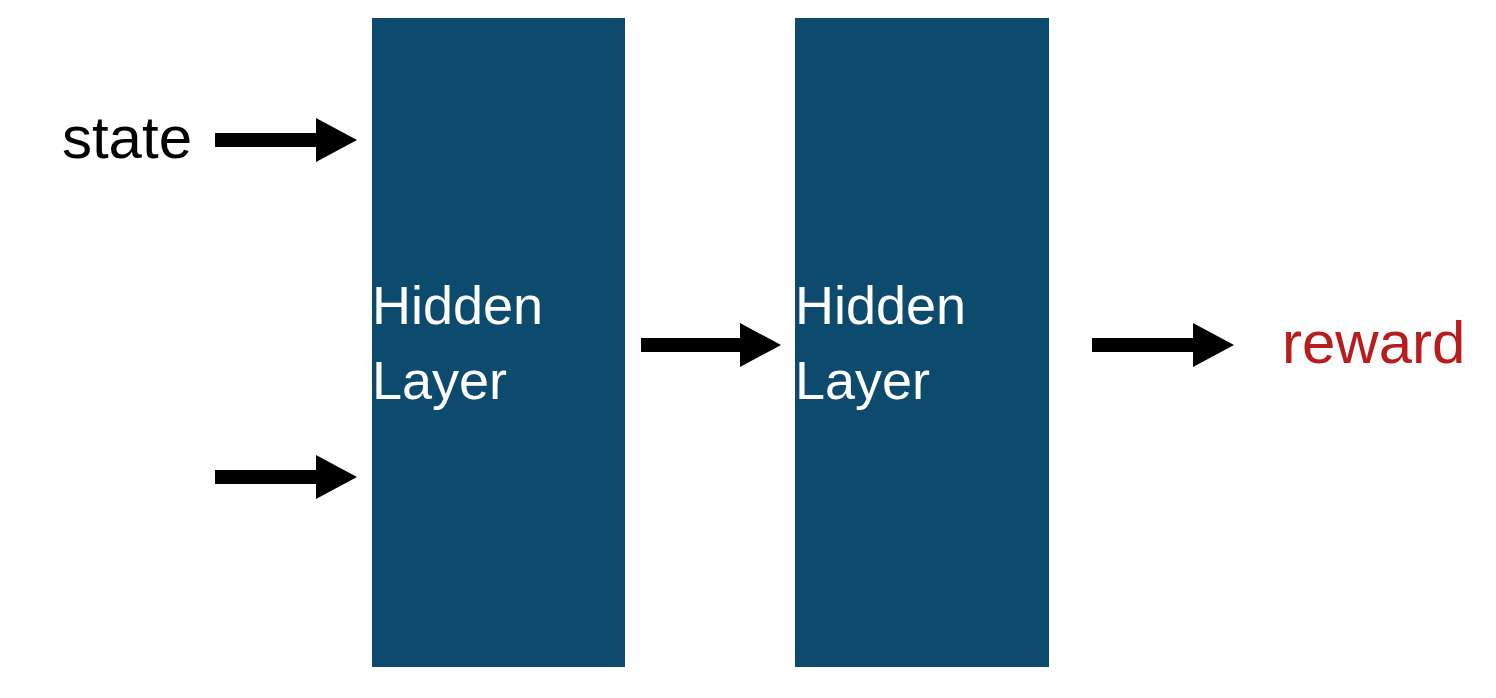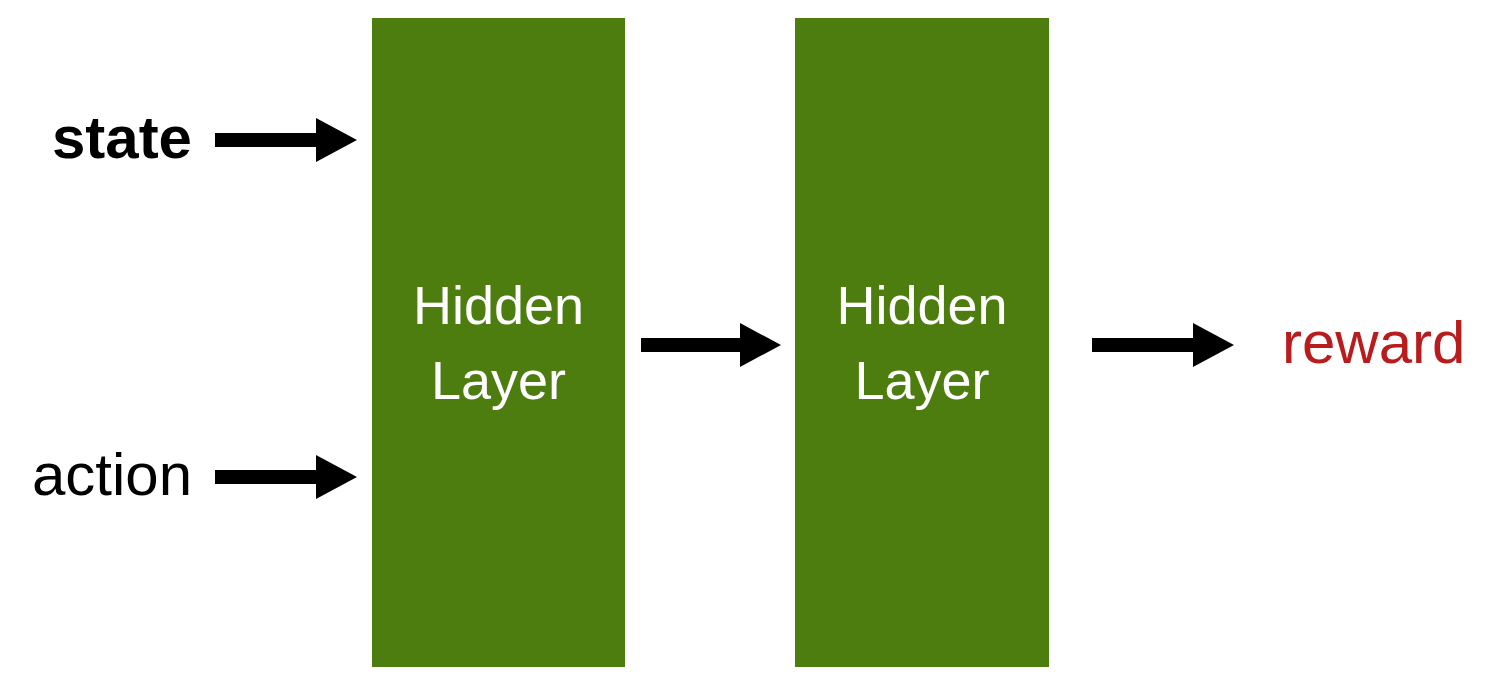--- a/index.html
+++ b/index.html
@@ -12,24 +12,24 @@
     width: 1496px;
     height: 698px;
     background: #ffffff;
     overflow: hidden;
     font-family: "Liberation Sans", sans-serif;
   }
 
   
   .layer-box {
     position: absolute;
-    background: #4d7c0f;
+    background: #0c4a6e;
     display: flex;
     flex-direction: column;
-    align-items: center;
+    align-items: flex-start;
     justify-content: center;
     color: #ffffff;
     font-size: 54px;
     line-height: 1.38;
     white-space: nowrap;
   }
   #box-hidden-1 {
     left: 372px;
     top: 18px;
     width: 253px;
@@ -52,21 +52,20 @@
     color: #000000;
     font-size: 60px;
     line-height: 1;
     white-space: nowrap;
     text-align: right;
   }
   #label-state {
     left: 0px;
     top: 108px;
     width: 192px;
-    font-weight: bold;
   }
   #label-action {
     left: 0px;
     top: 445px;
     width: 192px;
   }
   #label-reward {
     position: absolute;
     left: 1282px;
     top: 313px;
@@ -88,21 +87,20 @@
   #arrow-hidden1-to-hidden2{ left: 639px; top: 319px; width: 144px; }
   #arrow-hidden2-to-reward{ left: 1090px; top: 319px; width: 146px; }
 </style>
 </head>
 <body>
 
 <div id="canvas">
 
   <div class="io-label" id="label-state">state</div>
 
-  <div class="io-label" id="label-action">action</div>
 
   <svg class="arrow" id="arrow-state-to-hidden1" viewBox="0 0 146 52">
     <path d="M2,19 L103,19 L103,4 L144,26 L103,48 L103,33 L2,33 Z" fill="#000000"></path>
   </svg>
 
   <svg class="arrow" id="arrow-action-to-hidden1" viewBox="0 0 146 52">
     <path d="M2,19 L103,19 L103,4 L144,26 L103,48 L103,33 L2,33 Z" fill="#000000"></path>
   </svg>
 
   <div class="layer-box" id="box-hidden-1">

